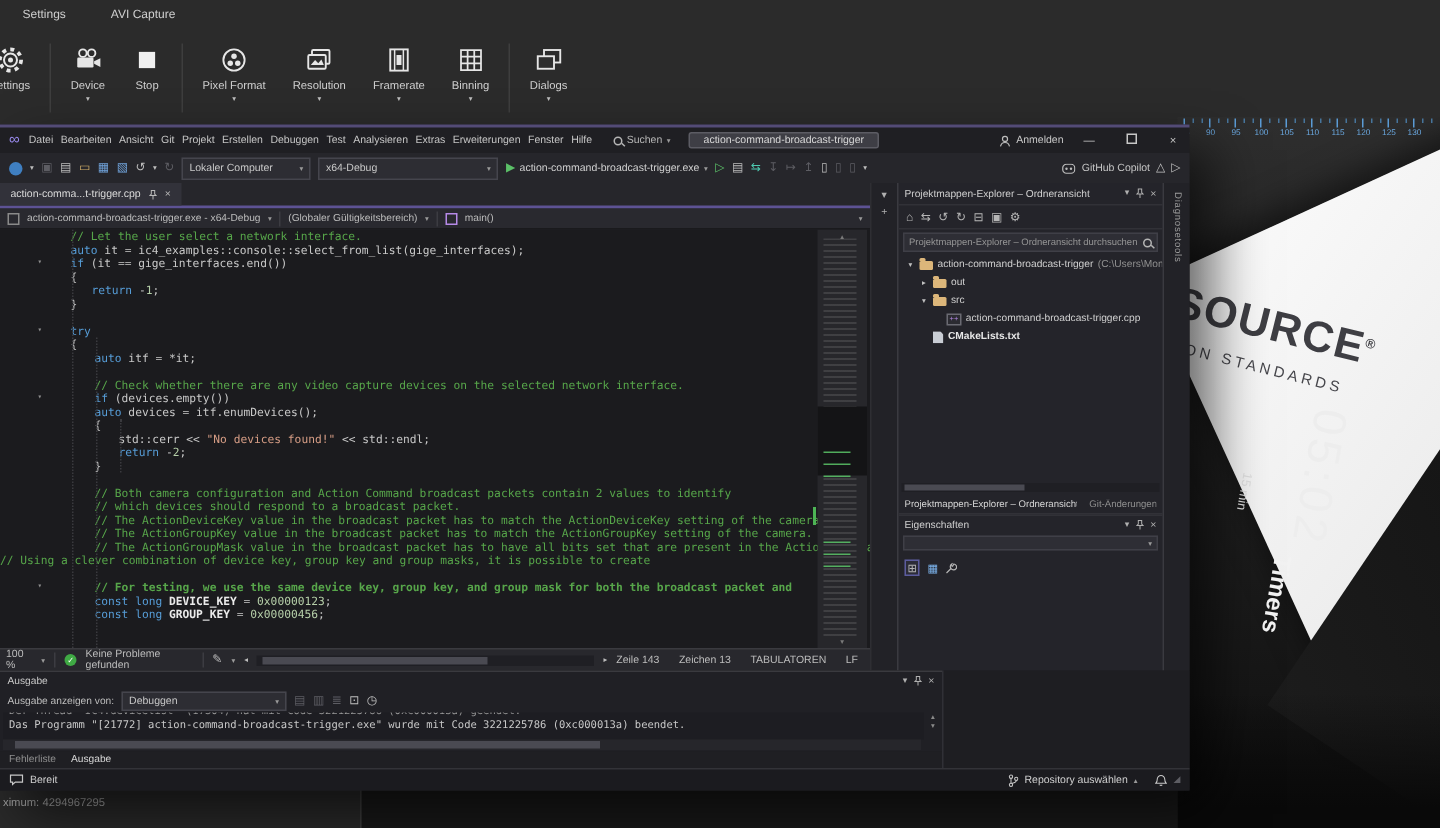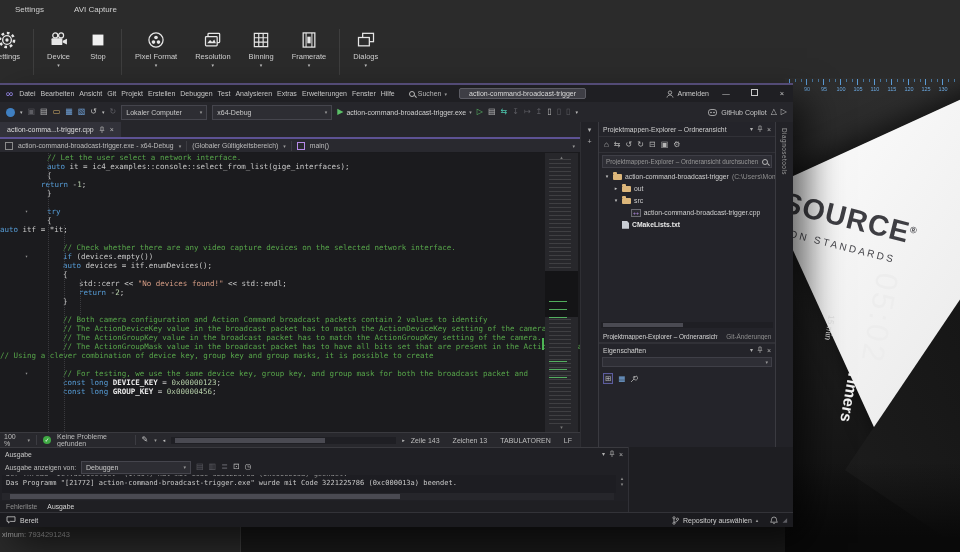--- a/index.html
+++ b/index.html
@@ -215,35 +215,35 @@
               <rect x="3" y="8" width="14" height="11" rx="1" fill="#2e2e2e" stroke="#e6e6e6" stroke-width="1.5"></rect>
               <path d="M5 16l3.5-4 2.5 2.5 2.5-3 2 4.5z" fill="#e6e6e6"></path>
             </svg>
           </span>
           <span>Resolution</span>
           <span class="cap-caret">▾</span>
         </div>
         <div class="cap-btn">
           <span class="cap-ico">
             <svg width="20" height="20" viewBox="0 0 24 24">
-              <path d="M4 4h16v16H4zM4 9.3h16M4 14.6h16M9.3 4v16M14.6 4v16" fill="none" stroke="#e6e6e6" stroke-width="1.4"></path>
-            </svg>
-          </span>
-          <span>Binning</span>
-          <span class="cap-caret">▾</span>
-        </div>
-        <div class="cap-btn">
-          <span class="cap-ico">
-            <svg width="20" height="20" viewBox="0 0 24 24">
               <rect x="5" y="3.5" width="14" height="17" fill="none" stroke="#e6e6e6" stroke-width="1.5"></rect>
               <path d="M8.5 3.5v17M15.5 3.5v17" stroke="#e6e6e6" stroke-width="1.2"></path>
               <rect x="10" y="8" width="4" height="8" fill="#e6e6e6"></rect>
             </svg>
           </span>
           <span>Framerate</span>
+          <span class="cap-caret">▾</span>
+        </div>
+        <div class="cap-btn">
+          <span class="cap-ico">
+            <svg width="20" height="20" viewBox="0 0 24 24">
+              <path d="M4 4h16v16H4zM4 9.3h16M4 14.6h16M9.3 4v16M14.6 4v16" fill="none" stroke="#e6e6e6" stroke-width="1.4"></path>
+            </svg>
+          </span>
+          <span>Binning</span>
           <span class="cap-caret">▾</span>
         </div>
         <div class="cap-sep"></div>
         <div class="cap-btn">
           <span class="cap-ico">
             <svg width="20" height="20" viewBox="0 0 24 24">
               <rect x="8" y="4" width="13" height="10" fill="none" stroke="#e6e6e6" stroke-width="1.5"></rect>
               <rect x="3" y="9" width="13" height="10" fill="#2e2e2e" stroke="#e6e6e6" stroke-width="1.5"></rect>
             </svg>
           </span>
@@ -320,21 +320,21 @@
       <div class="brand"><span>SOURCE</span><sup>®</sup></div>
       <div class="brand-sub">ON STANDARDS</div>
       <div class="t-min">15 min</div>
       <div class="t-time">05:02</div>
       <div class="t-prod">Timers</div>
       <div class="scene-fade"></div>
     </div>
 
     <div class="cap-bottom">
       <div class="cap-props">
-        <div class="cap-prop-text">ximum: 7934291243</div>
+        <div class="cap-prop-text">ximum: 4294967295</div>
       </div>
     </div>
   </div>
 
   <div class="vs">
 
     <div class="vs-titlebar">
       <span class="vs-logo">∞</span>
       <div id="vsMenu">
           <span>Datei</span>
@@ -434,43 +434,45 @@
         <span class="caret">▾</span>
         <span class="crumb-sep"></span>
         <span class="crumb-ico" style="border-color:#b68ae8"></span>
         <span>main()</span>
         <span class="caret" style="margin-left:auto">▾</span>
       </div>
       <div class="editor">
         <div id="codeArea">
             <div class="code-line" style="padding-left: 47px;"><span class="tk-c">// Let the user select a network interface.</span></div>
             <div class="code-line" style="padding-left: 47px;"><span class="tk-k">auto</span><span class="tk-d"> it = ic4_examples::console::select_from_list(gige_interfaces);</span></div>
+            <div class="code-line" style="padding-left: 47px;"><span class="fold">▾</span><span class="tk-k">if</span><span class="tk-d"> (it == gige_interfaces.end())</span></div>
             <div class="code-line" style="padding-left: 47px;"><span class="tk-d">{</span></div>
-            <div class="code-line" style="padding-left: 41px;"><span class="tk-k">return</span><span class="tk-d"> -</span><span class="tk-n">1</span><span class="tk-d">;</span></div>
+            <div class="code-line" style="padding-left: 61px;"><span class="tk-k">return</span><span class="tk-d"> -</span><span class="tk-n">1</span><span class="tk-d">;</span></div>
             <div class="code-line" style="padding-left: 47px;"><span class="tk-d">}</span></div>
             <div class="code-line" style="padding-left: 47px;"></div>
             <div class="code-line" style="padding-left: 47px;"><span class="fold">▾</span><span class="tk-k">try</span></div>
             <div class="code-line" style="padding-left: 47px;"><span class="tk-d">{</span></div>
-            <div class="code-line" style=""><span class="tk-k">auto</span><span class="tk-d"> itf = *it;</span></div>
+            <div class="code-line" style="padding-left: 63px;"><span class="tk-k">auto</span><span class="tk-d"> itf = *it;</span></div>
             <div class="code-line" style="padding-left: 47px;"></div>
             <div class="code-line" style="padding-left: 63px;"><span class="tk-c">// Check whether there are any video capture devices on the selected network interface.</span></div>
             <div class="code-line" style="padding-left: 63px;"><span class="fold">▾</span><span class="tk-k">if</span><span class="tk-d"> (devices.empty())</span></div>
             <div class="code-line" style="padding-left: 63px;"><span class="tk-k">auto</span><span class="tk-d"> devices = itf.enumDevices();</span></div>
             <div class="code-line" style="padding-left: 63px;"><span class="tk-d">{</span></div>
             <div class="code-line" style="padding-left: 79px;"><span class="tk-d">std::cerr &lt;&lt; </span><span class="tk-s">"No devices found!"</span><span class="tk-d"> &lt;&lt; std::endl;</span></div>
             <div class="code-line" style="padding-left: 79px;"><span class="tk-k">return</span><span class="tk-d"> -</span><span class="tk-n">2</span><span class="tk-d">;</span></div>
             <div class="code-line" style="padding-left: 63px;"><span class="tk-d">}</span></div>
             <div class="code-line" style="padding-left: 47px;"></div>
             <div class="code-line" style="padding-left: 63px;"><span class="tk-c">// Both camera configuration and Action Command broadcast packets contain 2 values to identify</span></div>
+            <div class="code-line" style="padding-left: 63px;"><span class="tk-c">// which devices should respond to a broadcast packet.</span></div>
             <div class="code-line" style="padding-left: 63px;"><span class="tk-c">// The ActionDeviceKey value in the broadcast packet has to match the ActionDeviceKey setting of the camera.</span></div>
             <div class="code-line" style="padding-left: 63px;"><span class="tk-c">// The ActionGroupKey value in the broadcast packet has to match the ActionGroupKey setting of the camera.</span></div>
             <div class="code-line" style="padding-left: 63px;"><span class="tk-c">// The ActionGroupMask value in the broadcast packet has to have all bits set that are present in the ActionGroupMask</span></div>
             <div class="code-line" style=""><span class="tk-c">// Using a clever combination of device key, group key and group masks, it is possible to create</span></div>
             <div class="code-line" style="padding-left: 47px;"></div>
-            <div class="code-line" style="padding-left: 63px;"><span class="fold">▾</span><span class="tk-c">// For testing, we use the same device key, group key, and group mask for both the broadcast packet and</span></div>
+            <div class="code-line" style="padding-left: 63px; font-weight: bold;"><span class="fold">▾</span><span class="tk-c">// For testing, we use the same device key, group key, and group mask for both the broadcast packet and</span></div>
             <div class="code-line" style="padding-left: 63px;"><span class="tk-k">const</span><span class="tk-d"> </span><span class="tk-k">long</span><span class="tk-b"> DEVICE_KEY</span><span class="tk-d"> = </span><span class="tk-n">0x00000123</span><span class="tk-d">;</span></div>
             <div class="code-line" style="padding-left: 63px;"><span class="tk-k">const</span><span class="tk-d"> </span><span class="tk-k">long</span><span class="tk-b"> GROUP_KEY</span><span class="tk-d"> = </span><span class="tk-n">0x00000456</span><span class="tk-d">;</span></div>
           </div>
         <div class="guide" style="left:48px;top:0;height:279px"></div>
         <div class="guide" style="left:64px;top:72px;height:207px"></div>
         <div class="guide" style="left:80px;top:126px;height:36px"></div>
         <div class="minimap">
           <div class="mini-stripes"></div>
           <div class="mini-view"></div>
           <span class="mini-arrow" style="top:1px">▴</span>

